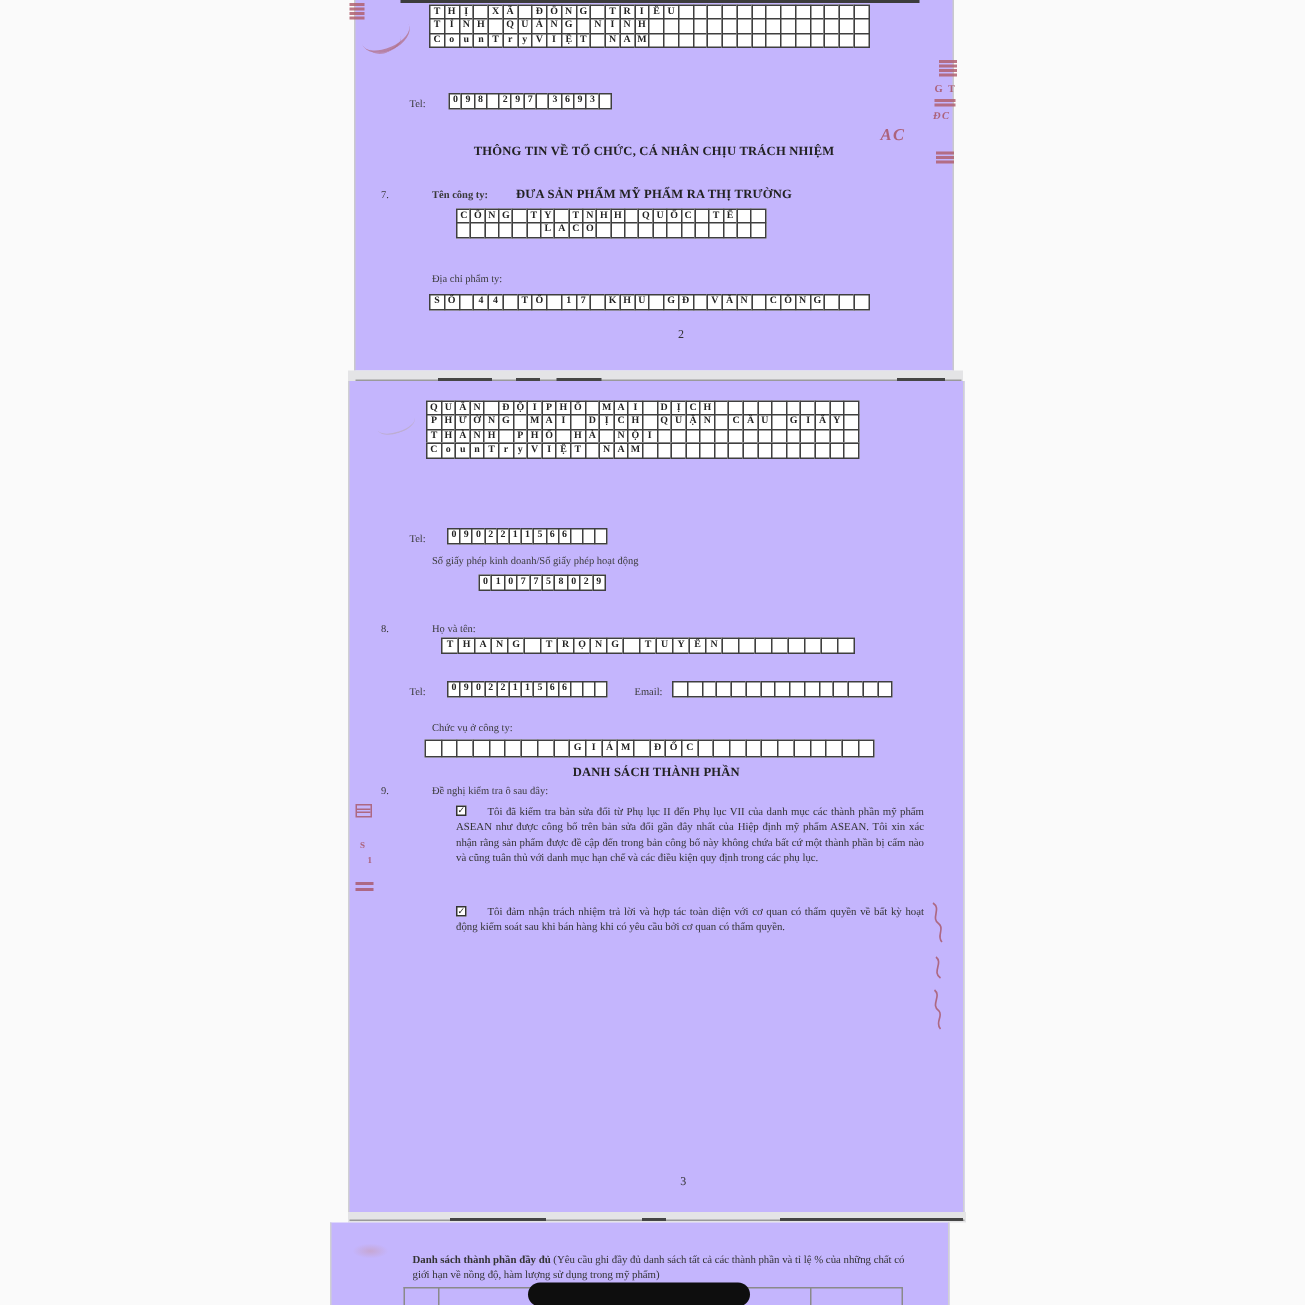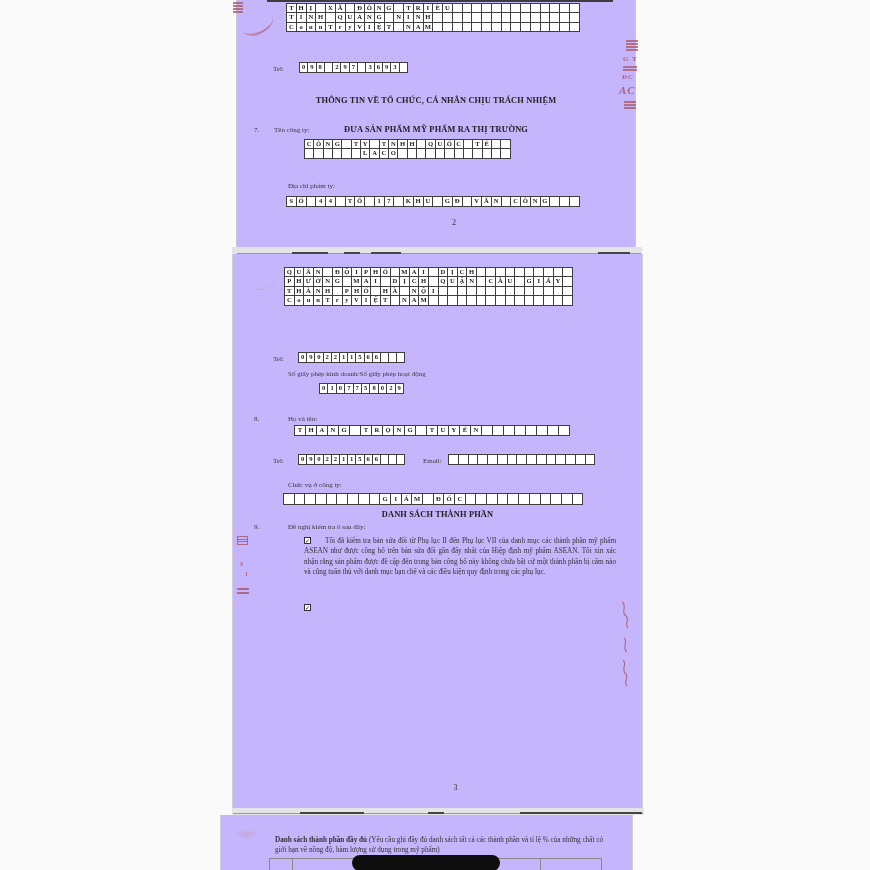--- a/index.html
+++ b/index.html
@@ -73,21 +73,21 @@
 
     <span class="lbl" style="left:36px;top:65px;">Tel:</span>
     <div class="grid" style="left:62px;top:62px;--cw:9.3px;--ch:11px;">
         <div class="grow"><span class="gcell">0</span><span class="gcell">9</span><span class="gcell">8</span><span class="gcell">&nbsp;</span><span class="gcell">2</span><span class="gcell">9</span><span class="gcell">7</span><span class="gcell">&nbsp;</span><span class="gcell">3</span><span class="gcell">6</span><span class="gcell">9</span><span class="gcell">3</span><span class="gcell">&nbsp;</span></div>
       </div>
 
     <div class="hdr" style="top:96px;">THÔNG TIN VỀ TỔ CHỨC, CÁ NHÂN CHỊU TRÁCH NHIỆM</div>
     <div class="hdr" style="top:109px;margin-top:16px;">ĐƯA SẢN PHẨM MỸ PHẨM RA THỊ TRƯỜNG</div>
 
     <span class="lbl" style="left:17px;top:126px;">7.</span>
-    <span class="lbl" style="left:37px;top:126px;">Tên công ty:</span>
+    <span class="lbl" style="left:51px;top:126px;font-weight:bold;">Tên công ty:</span>
 
     <div class="grid" style="left:67px;top:139px;--cw:10.35px;--ch:10.4px;">
         <div class="grow"><span class="gcell">C</span><span class="gcell">Ô</span><span class="gcell">N</span><span class="gcell">G</span><span class="gcell">&nbsp;</span><span class="gcell">T</span><span class="gcell">Y</span><span class="gcell">&nbsp;</span><span class="gcell">T</span><span class="gcell">N</span><span class="gcell">H</span><span class="gcell">H</span><span class="gcell">&nbsp;</span><span class="gcell">Q</span><span class="gcell">U</span><span class="gcell">Ố</span><span class="gcell">C</span><span class="gcell">&nbsp;</span><span class="gcell">T</span><span class="gcell">Ế</span><span class="gcell">&nbsp;</span><span class="gcell">&nbsp;</span></div>
         <div class="grow"><span class="gcell">&nbsp;</span><span class="gcell">&nbsp;</span><span class="gcell">&nbsp;</span><span class="gcell">&nbsp;</span><span class="gcell">&nbsp;</span><span class="gcell">&nbsp;</span><span class="gcell">L</span><span class="gcell">A</span><span class="gcell">C</span><span class="gcell">O</span><span class="gcell">&nbsp;</span><span class="gcell">&nbsp;</span><span class="gcell">&nbsp;</span><span class="gcell">&nbsp;</span><span class="gcell">&nbsp;</span><span class="gcell">&nbsp;</span><span class="gcell">&nbsp;</span><span class="gcell">&nbsp;</span><span class="gcell">&nbsp;</span><span class="gcell">&nbsp;</span><span class="gcell">&nbsp;</span><span class="gcell">&nbsp;</span></div>
       </div>
 
     <span class="lbl" style="left:51px;top:182px;">Địa chỉ phẩm ty:</span>
     <div class="grid" style="left:49px;top:196px;--cw:10.75px;--ch:10.8px;">
         <div class="grow"><span class="gcell">S</span><span class="gcell">Ố</span><span class="gcell">&nbsp;</span><span class="gcell">4</span><span class="gcell">4</span><span class="gcell">&nbsp;</span><span class="gcell">T</span><span class="gcell">Ổ</span><span class="gcell">&nbsp;</span><span class="gcell">1</span><span class="gcell">7</span><span class="gcell">&nbsp;</span><span class="gcell">K</span><span class="gcell">H</span><span class="gcell">U</span><span class="gcell">&nbsp;</span><span class="gcell">G</span><span class="gcell">Đ</span><span class="gcell">&nbsp;</span><span class="gcell">V</span><span class="gcell">Ă</span><span class="gcell">N</span><span class="gcell">&nbsp;</span><span class="gcell">C</span><span class="gcell">Ô</span><span class="gcell">N</span><span class="gcell">G</span><span class="gcell">&nbsp;</span><span class="gcell">&nbsp;</span><span class="gcell">&nbsp;</span></div>
       </div>
@@ -146,21 +146,21 @@
     <div class="hdr" style="top:256px;">DANH SÁCH THÀNH PHẦN</div>
 
     <span class="lbl" style="left:21px;top:269px;">9.</span>
     <span class="lbl" style="left:55px;top:269px;">Đề nghị kiểm tra ô sau đây:</span>
 
     <div class="para" style="left:71px;top:282px;width:312px;">
       <span class="cb">✓</span><span>Tôi đã kiểm tra bản sửa đổi từ Phụ lục II đến Phụ lục VII của danh mục các thành phần mỹ phẩm ASEAN như được công bố trên bản sửa đổi gần đây nhất của Hiệp định mỹ phẩm ASEAN. Tôi xin xác nhận rằng sản phẩm được đề cập đến trong bản công bố này không chứa bất cứ một thành phần bị cấm nào và cũng tuân thủ với danh mục hạn chế và các điều kiện quy định trong các phụ lục.</span>
     </div>
 
     <div class="para" style="left:71px;top:349px;width:312px;">
-      <span class="cb">✓</span>
+      <span class="cb">✓</span><span>Tôi đảm nhận trách nhiệm trả lời và hợp tác toàn diện với cơ quan có thẩm quyền về bất kỳ hoạt động kiểm soát sau khi bán hàng khi có yêu cầu bởi cơ quan có thẩm quyền.</span>
     </div>
 
     <div class="pagenum" style="top:529px;">3</div>
   </div>
 
   <div class="gapband" style="left:232px;top:808px;width:412px;height:7px;"></div>
   <div class="scanline" style="left:233px;top:813px;width:410px;"></div>
   <div class="dash" style="left:300px;top:812px;width:64px;"></div>
   <div class="dash" style="left:428px;top:812px;width:16px;"></div>
   <div class="dash" style="left:520px;top:812px;width:122px;"></div>
@@ -192,21 +192,21 @@
       <i></i>
       <i></i>
       <i></i>
     </div>
   <span class="stamp-frag red" style="left:623px;top:55px;">G T</span>
   <div class="hatch" style="left:623px;top:66px;width:14px;">
       <i></i>
       <i></i>
     </div>
   <span class="stamp-frag red" style="left:622px;top:73px;font-style:italic;">ĐC</span>
-  <span class="stamp-frag stamp-big red" style="left:619px;top:84px;">AC</span>
+  <span class="stamp-frag stamp-big red" style="left:587px;top:84px;">AC</span>
   <div class="hatch" style="left:624px;top:101px;width:12px;">
       <i></i>
       <i></i>
       <i></i>
     </div>
 
   <div class="redboxmark" style="left:237px;top:536px;">
       <i></i>
       <i></i>
     </div>

